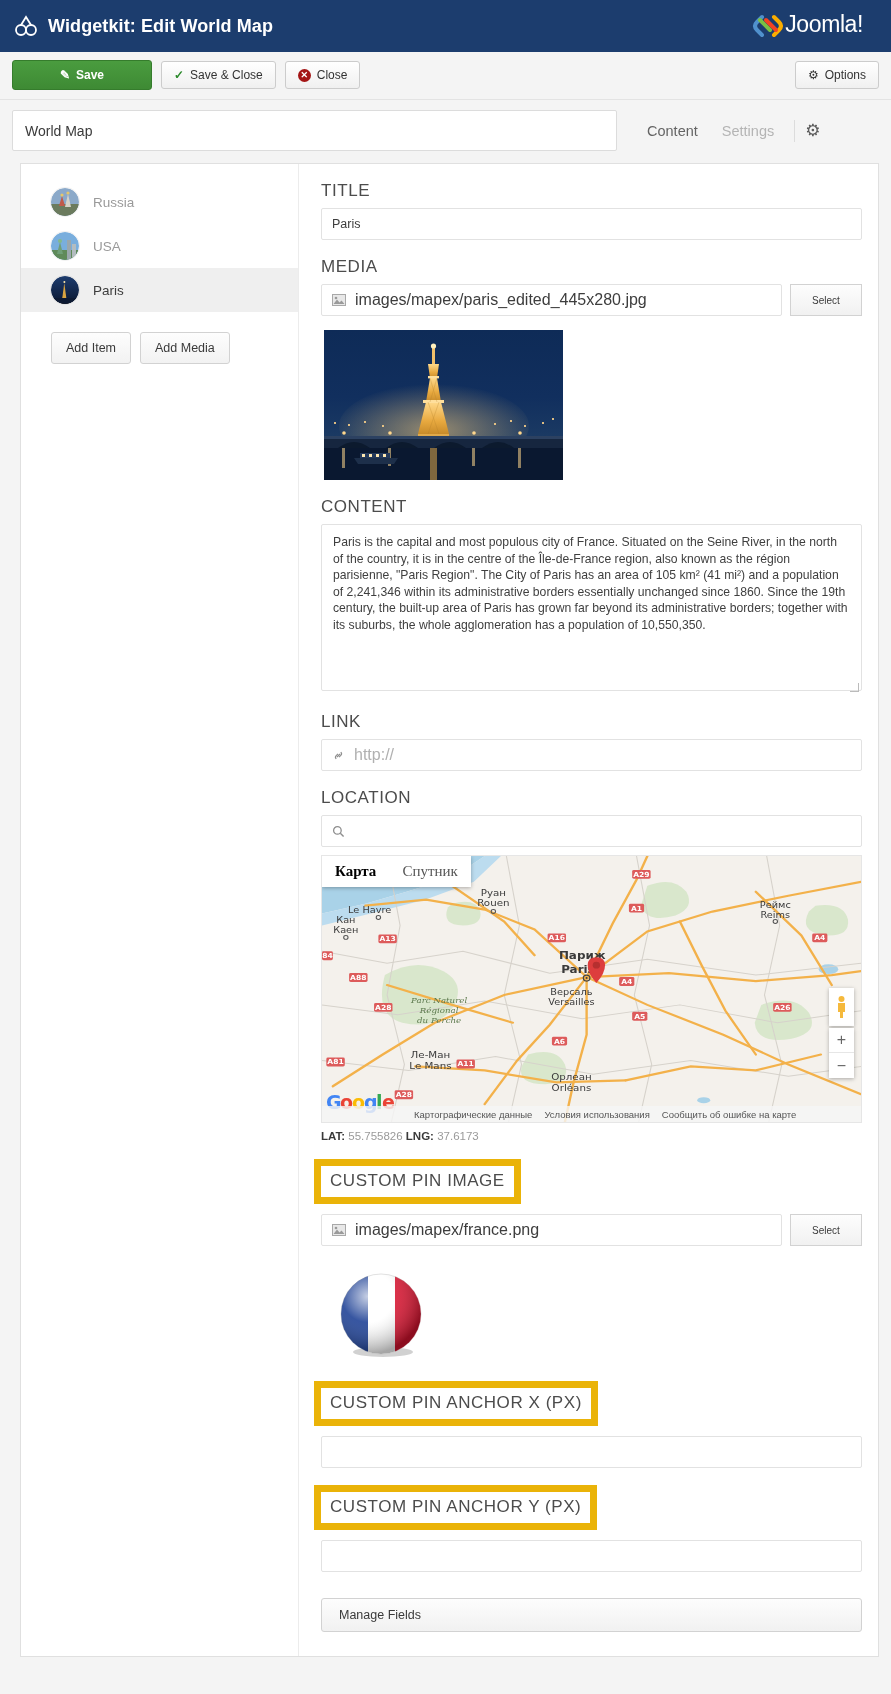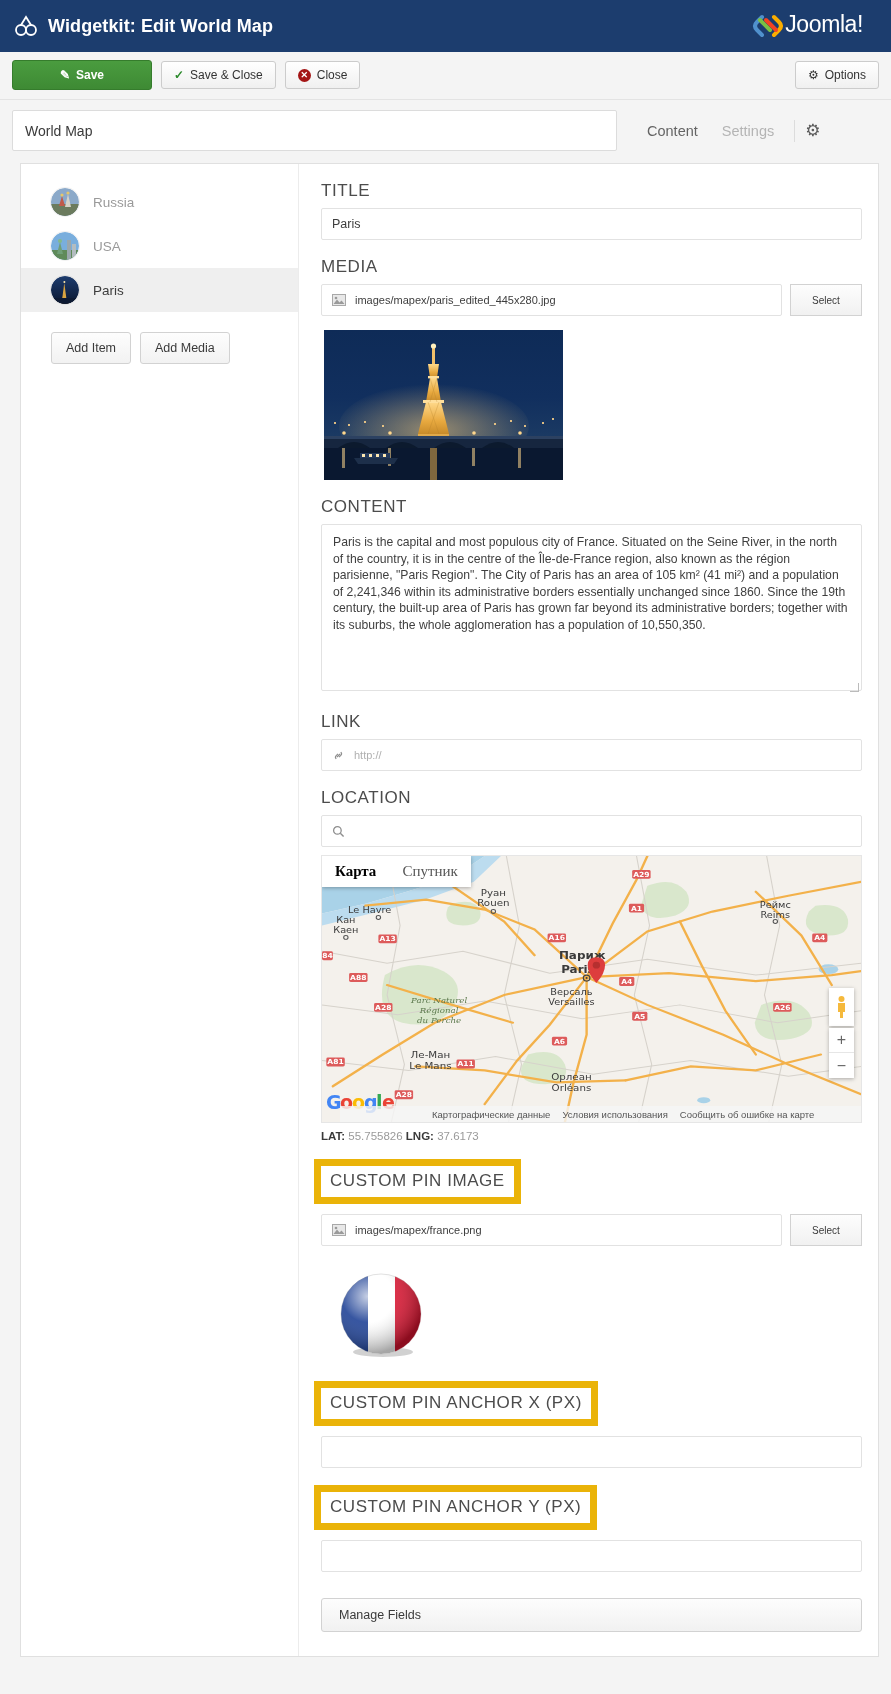--- a/index.html
+++ b/index.html
@@ -192,21 +192,21 @@
   .input-with-btn { display: flex; gap: 8px; align-items: stretch; }
   .input-icon-wrap {
     flex: 1; position: relative;
     display: flex; align-items: center;
     border: 1px solid #e2e2e2; border-radius: 2px; background: #fff;
     height: 32px;
     padding: 0 10px;
   }
   .input-icon-wrap .fi { margin-right: 9px; display: flex; align-items: center; }
   .input-icon-wrap .val {
-    font-size: 11px; color: #3d3d3d;
+    font-size: 16px; color: #3d3d3d;
     border: none; outline: none; background: transparent;
     width: 100%; font-family: "Liberation Sans", sans-serif;
     padding: 0;
   }
   .input-icon-wrap .val::placeholder { color: #b0b0b0; }
   .select-btn {
     flex: 0 0 72px;
     border: 1px solid #d2d2d2;
     background: linear-gradient(#fdfdfd, #f1f1f1);
     border-radius: 0;
@@ -277,21 +277,21 @@
   }
   .map-ctrls div:first-child { border-bottom: 1px solid #e6e6e6; }
   .pegman {
     position: absolute; right: 7px; bottom: 96px;
     width: 25px; height: 38px;
     background: #fff;
     box-shadow: 0 1px 4px rgba(0,0,0,.3);
     display:flex; align-items:center; justify-content:center;
   }
   .map-attrib {
-    position: absolute; left: 18px; right: 0; bottom: 0;
+    position: absolute; left: 0; right: 0; bottom: 0;
     height: 16px;
     background: rgba(245,245,245,.82);
     display: flex; align-items: center;
     font-size: 9.5px; color: #555;
     padding-left: 92px;
     gap: 12px;
   }
   .map-attrib span { white-space: nowrap; }
   .gmaps-logo {
     position: absolute; left: 4px; bottom: 2px;

